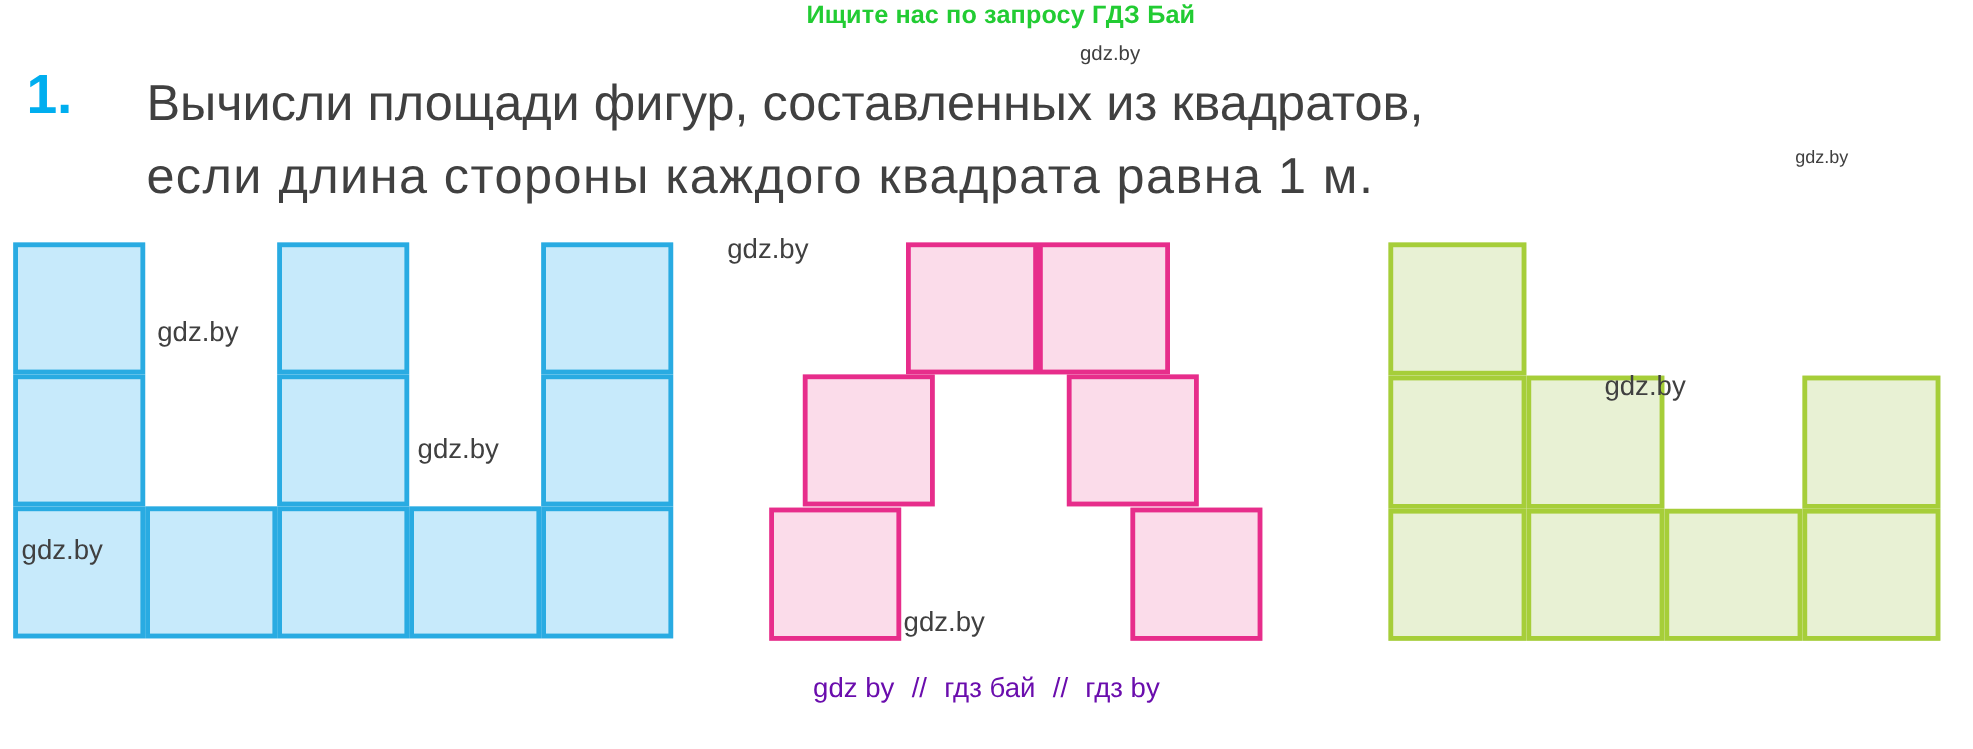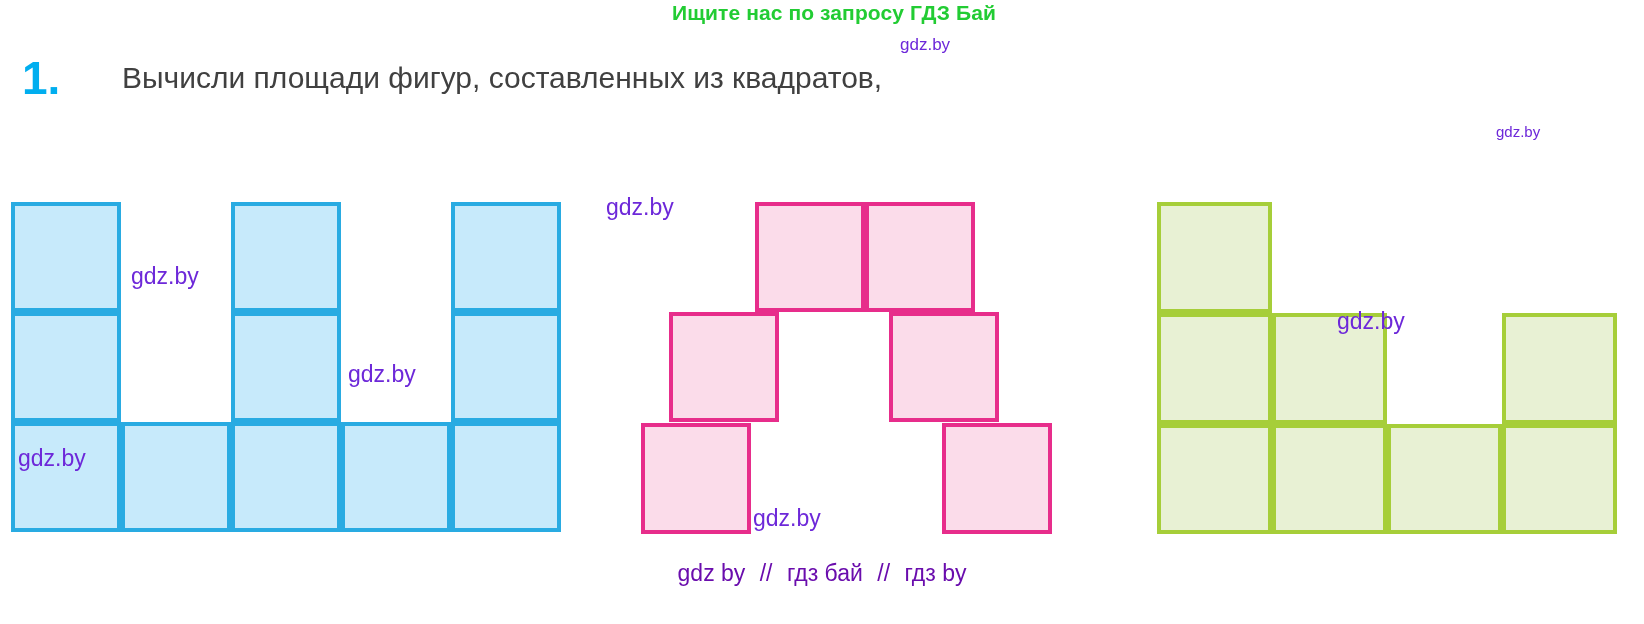--- a/index.html
+++ b/index.html
@@ -31,21 +31,21 @@
     font-weight: 700;
     color: #22cc33;
     letter-spacing: .1px;
     white-space: nowrap;
     margin-left: 12px;
   }
 
   
   .wm {
     position: absolute;
-    color: #6d28d9;
+    color: #404040;
     font-size: 23px;
     font-weight: 400;
     white-space: nowrap;
     line-height: 1;
   }
   .wm-sm { font-size: 17px; }
   .wm-xs { font-size: 15px; }
 
   
   .task-num {
@@ -55,21 +55,21 @@
     font-size: 46px;
     font-weight: 700;
     color: #00aeef;
     line-height: 1;
   }
   .task-text {
     position: absolute;
     left: 122px;
     top: 56px;
     width: 1420px;
-    font-size: 30px;
+    font-size: 42px;
     color: #404040;
     line-height: 1.45;
   }
   .task-line1 { white-space: nowrap; }
   .task-line2 {
     white-space: nowrap;
     letter-spacing: 1.2px;
   }
 
   
@@ -112,20 +112,21 @@
 <div id="page">
 
   <div class="promo">Ищите нас по запросу ГДЗ Бай</div>
 
   <div class="wm wm-sm" style="left:900px; top:36px;">gdz.by</div>
 
   <div class="task-num">1.</div>
 
   <div class="task-text">
     <div class="task-line1">Вычисли площади фигур, составленных из квадратов,</div>
+    <div class="task-line2">если длина стороны каждого квадрата равна 1 м.</div>
   </div>
 
   <div class="wm wm-xs" style="left:1496px; top:124px;">gdz.by</div>
 
   <div class="figure fig-blue" style="left:11px; top:202px; width:550px; height:332px;">
 
     <div class="cell" style="left:0px;   top:0px;   width:110px; height:110px;"></div>
     <div class="cell" style="left:220px; top:0px;   width:110px; height:110px;"></div>
     <div class="cell" style="left:440px; top:0px;   width:110px; height:110px;"></div>
 

